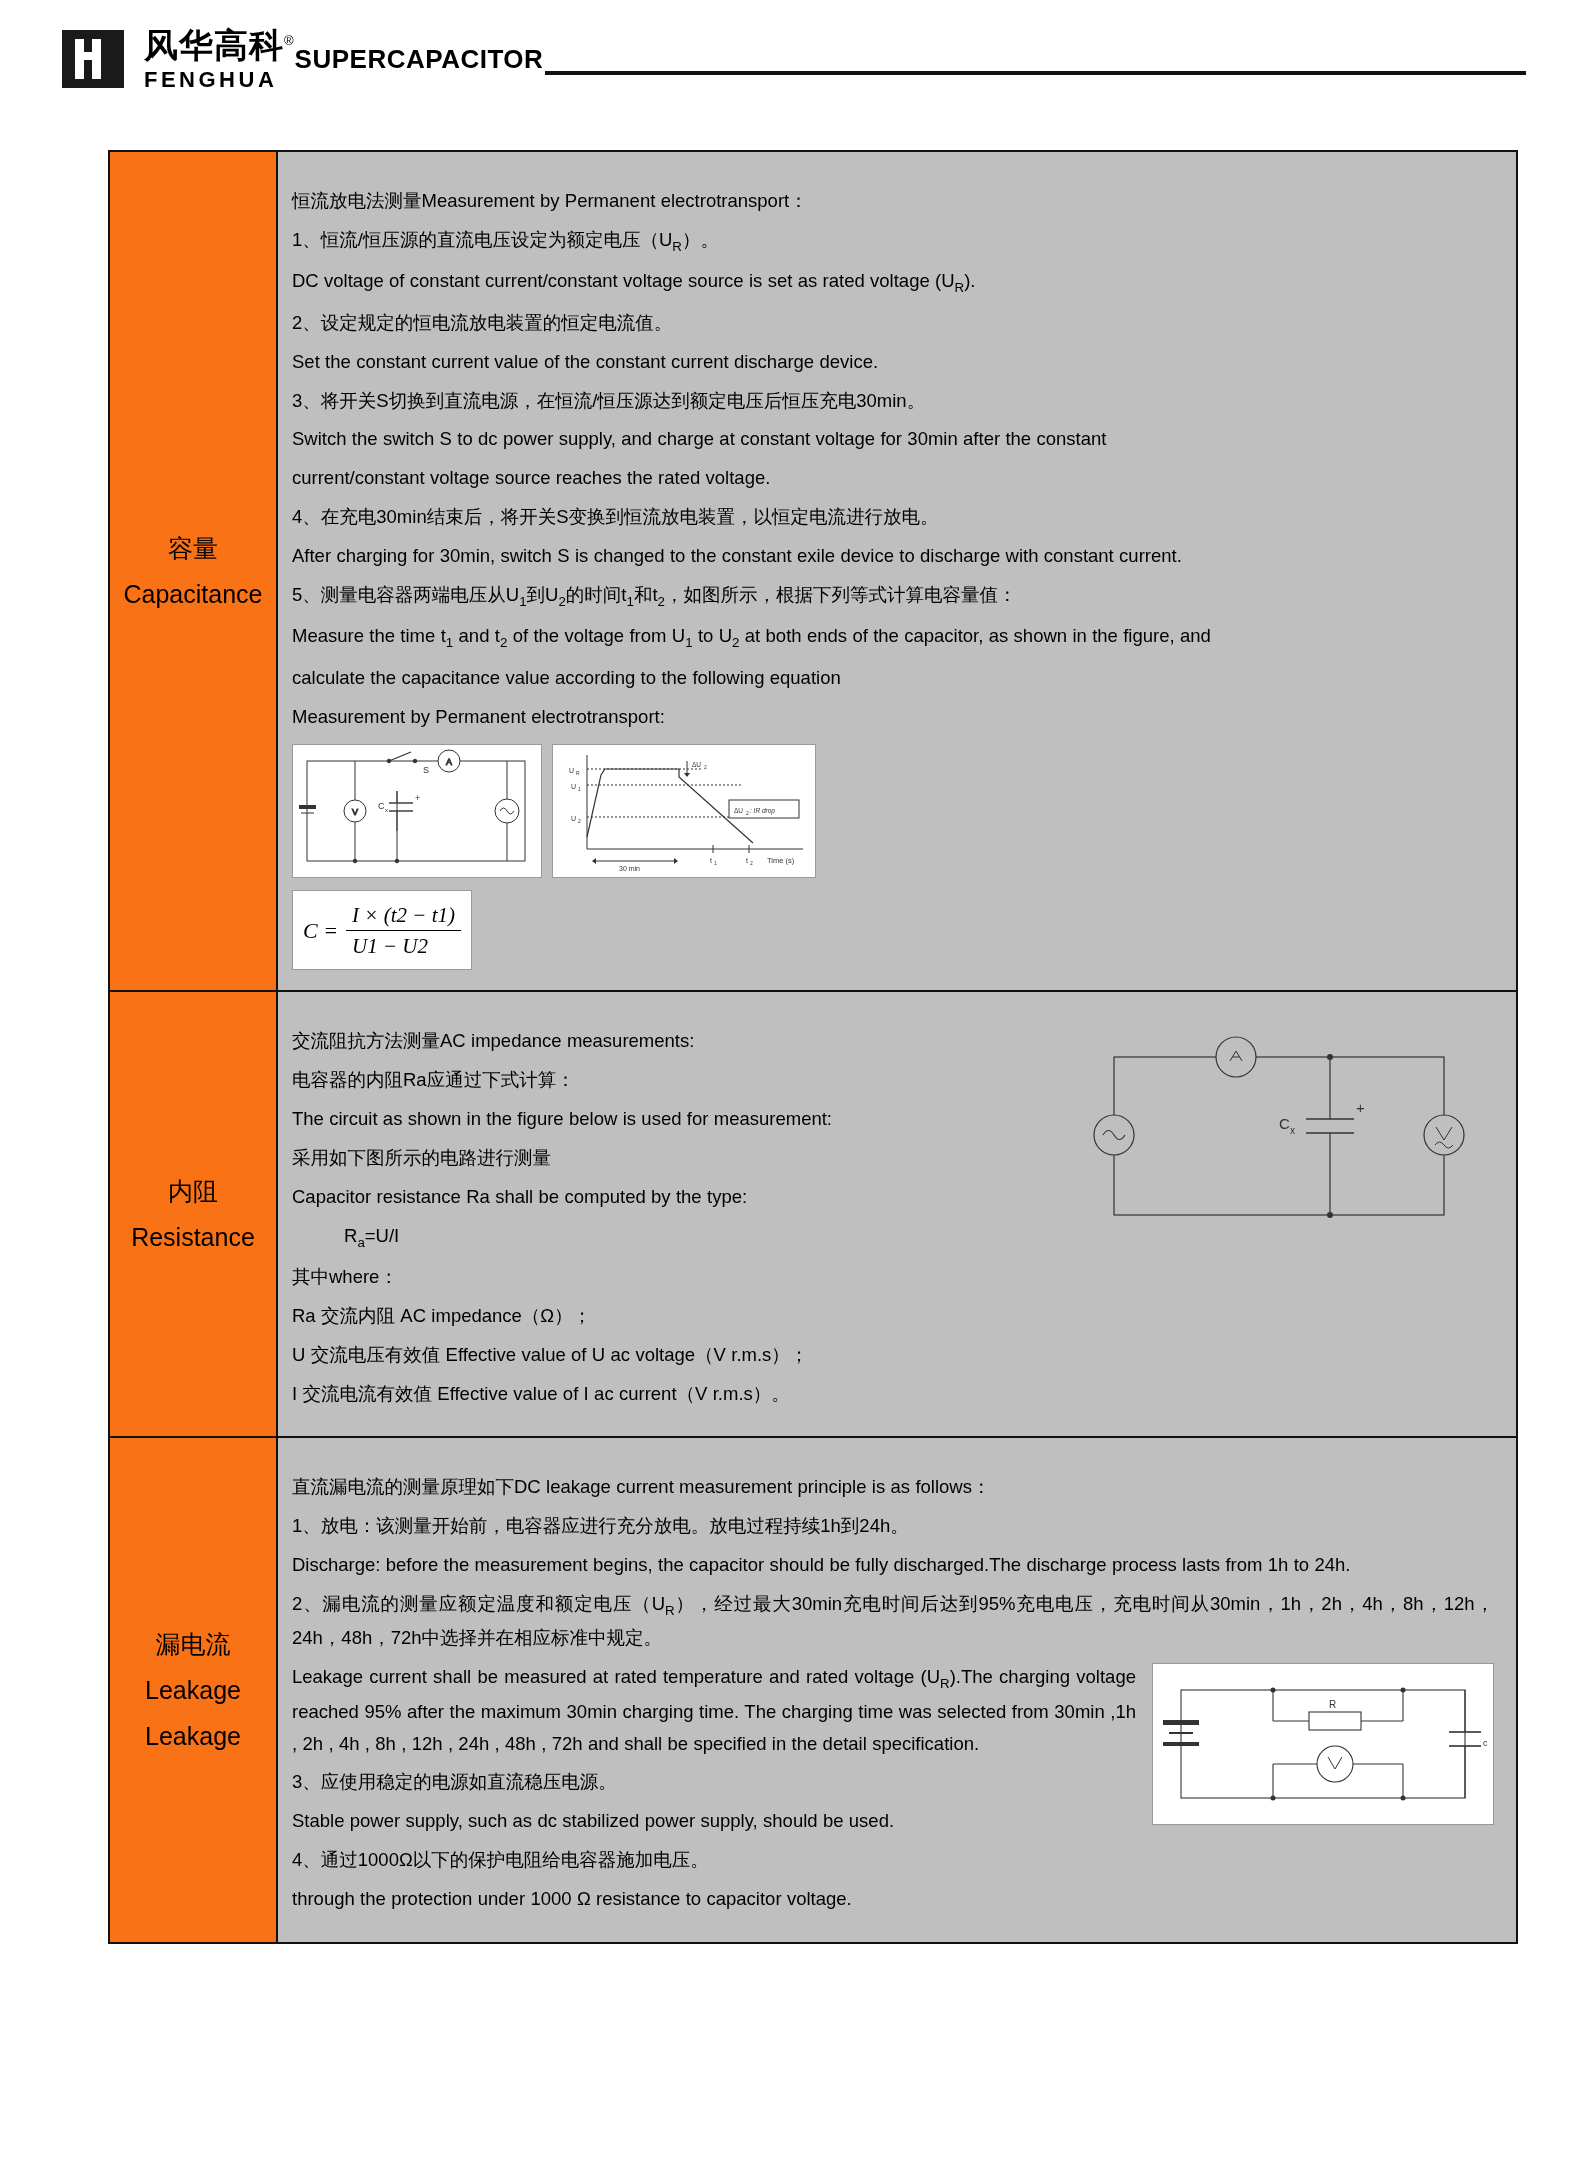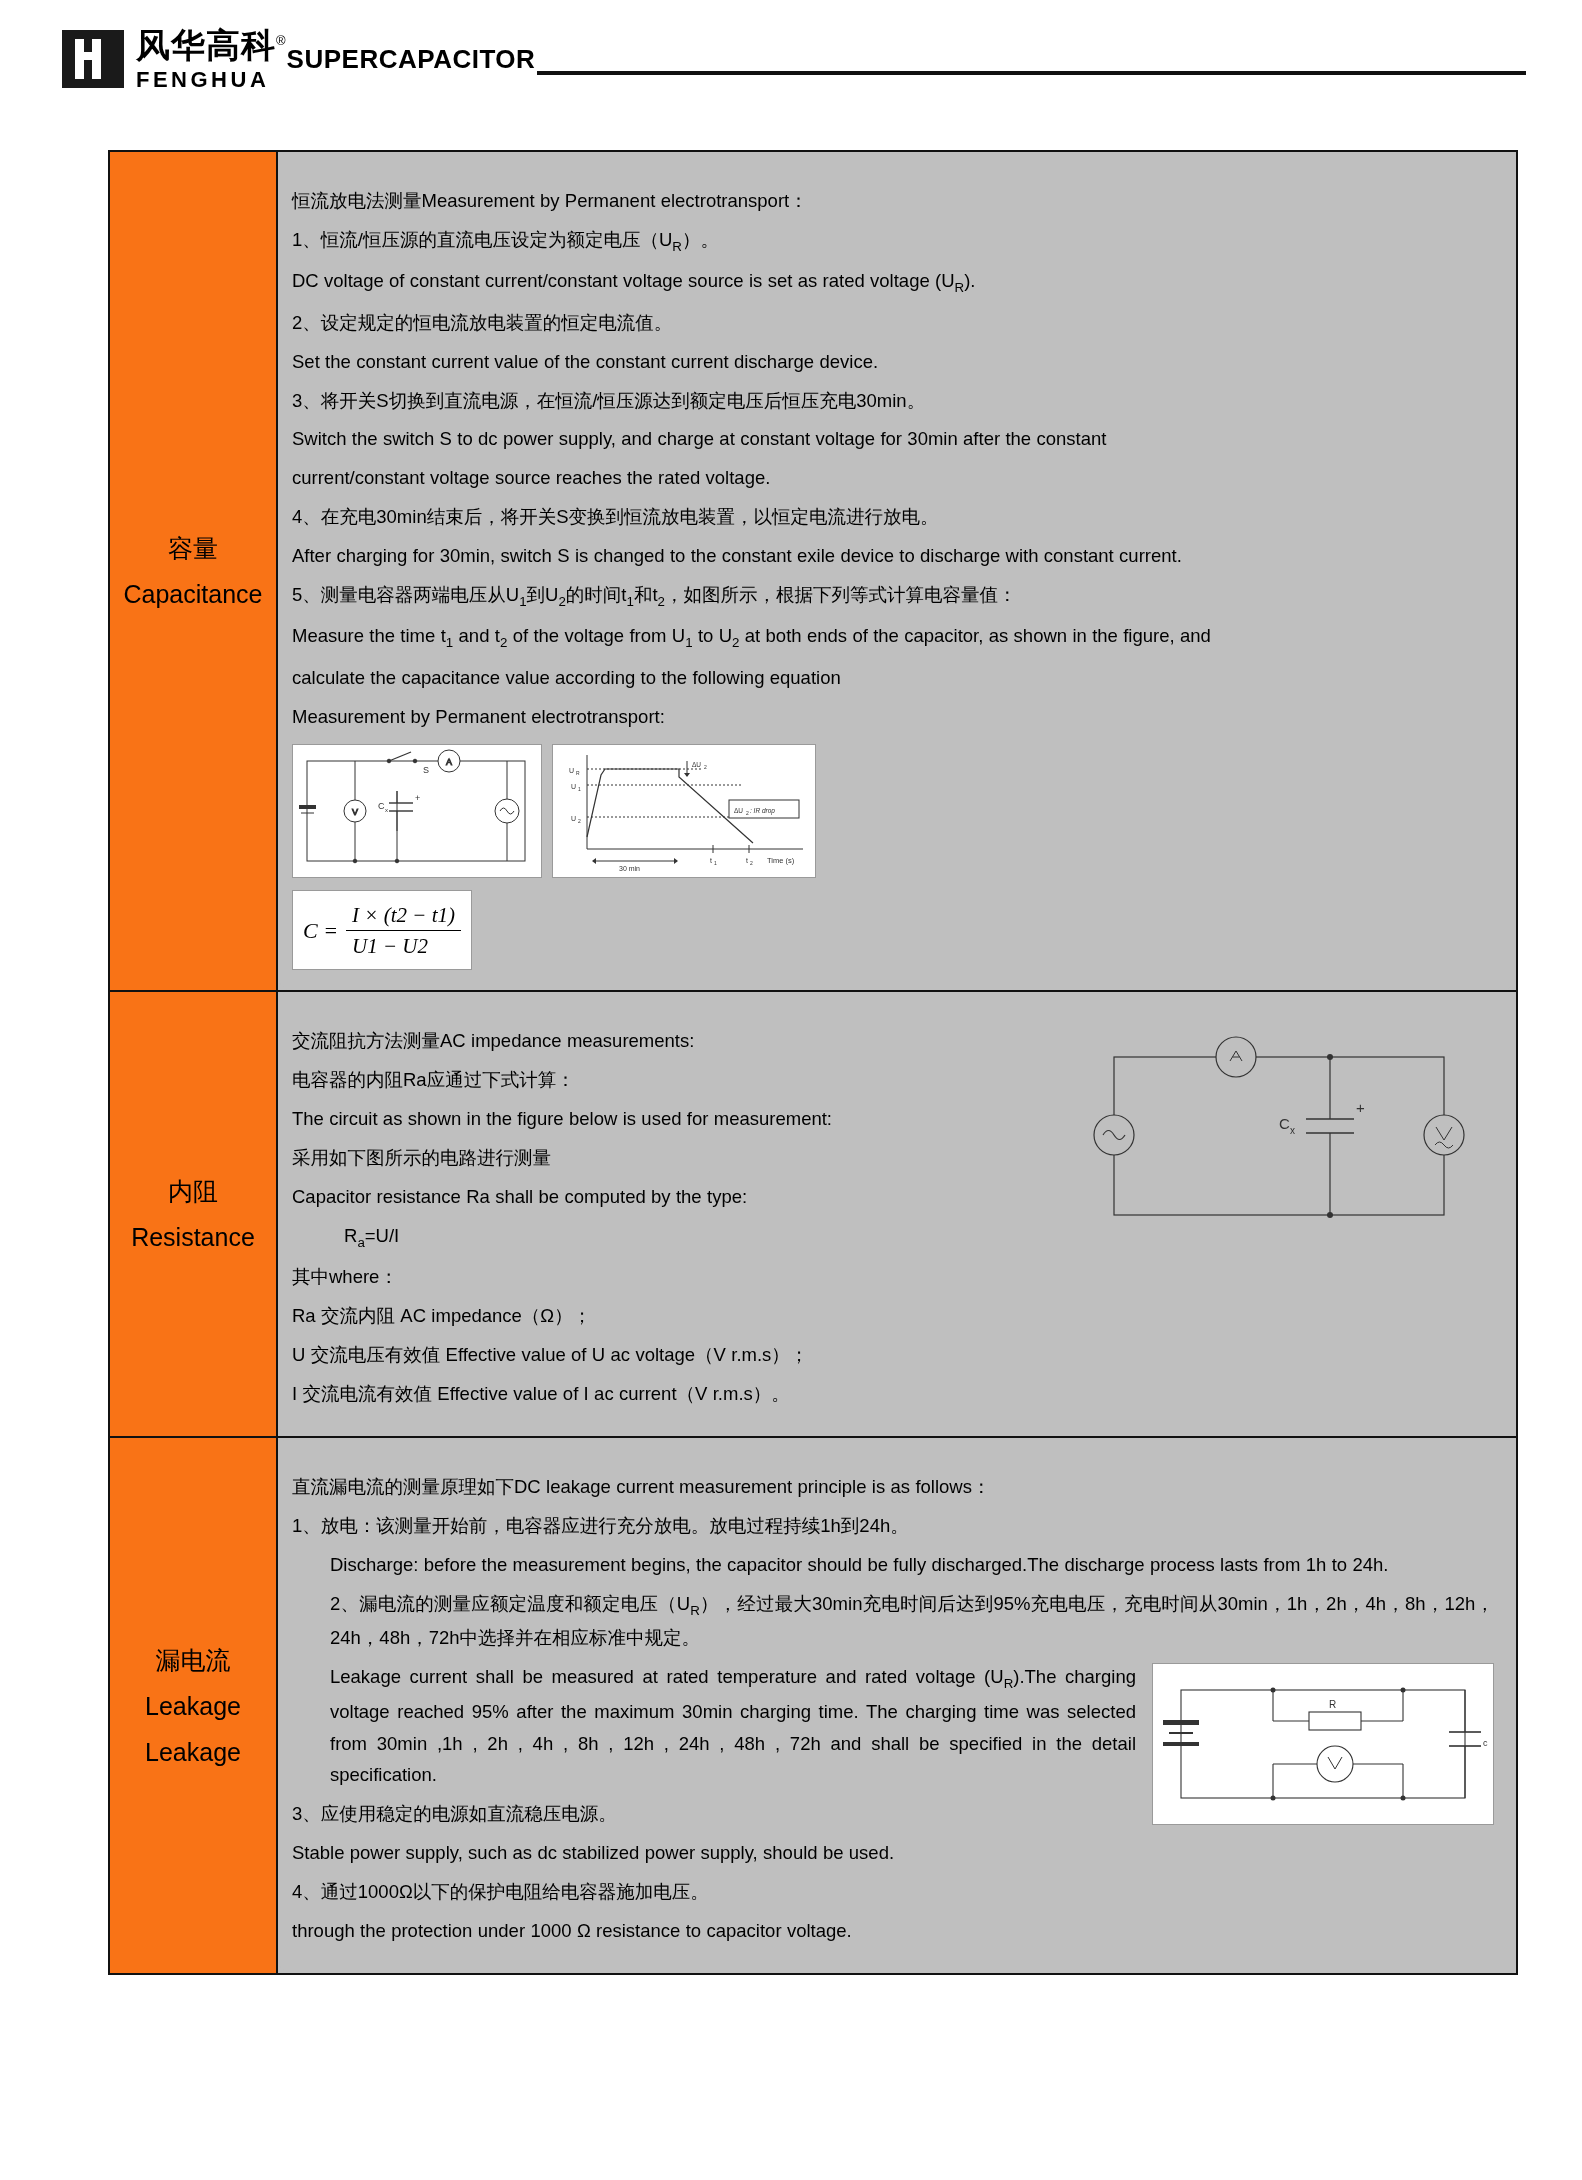--- a/index.html
+++ b/index.html
@@ -26,21 +26,21 @@
   .header {
     display: flex;
     align-items: flex-start;
     padding: 26px 56px 0 62px;
     box-sizing: border-box;
     height: 120px;
   }
   .logo-block {
     display: flex;
     align-items: center;
-    gap: 12px;
+    gap: 20px;
   }
   .logo-mark {
     width: 62px;
     height: 58px;
     background: #1a1a1a;
     position: relative;
     display: inline-block;
   }
   .logo-mark::before {
     content: "";
@@ -139,21 +139,20 @@
     font-size: 18.5px;
     line-height: 1.72;
     border-radius: 17px;
   }
   .ln {
     margin: 0 0 7px 0;
     word-spacing: 0.2px;
   }
   .ln.just {
     text-align: justify;
-    margin-left: 38px;
   }
   sub { font-size: 0.72em; }
   .indent { padding-left: 52px; }
 
   
   .fig-row {
     display: flex;
     gap: 10px;
     margin-top: 12px;
   }

